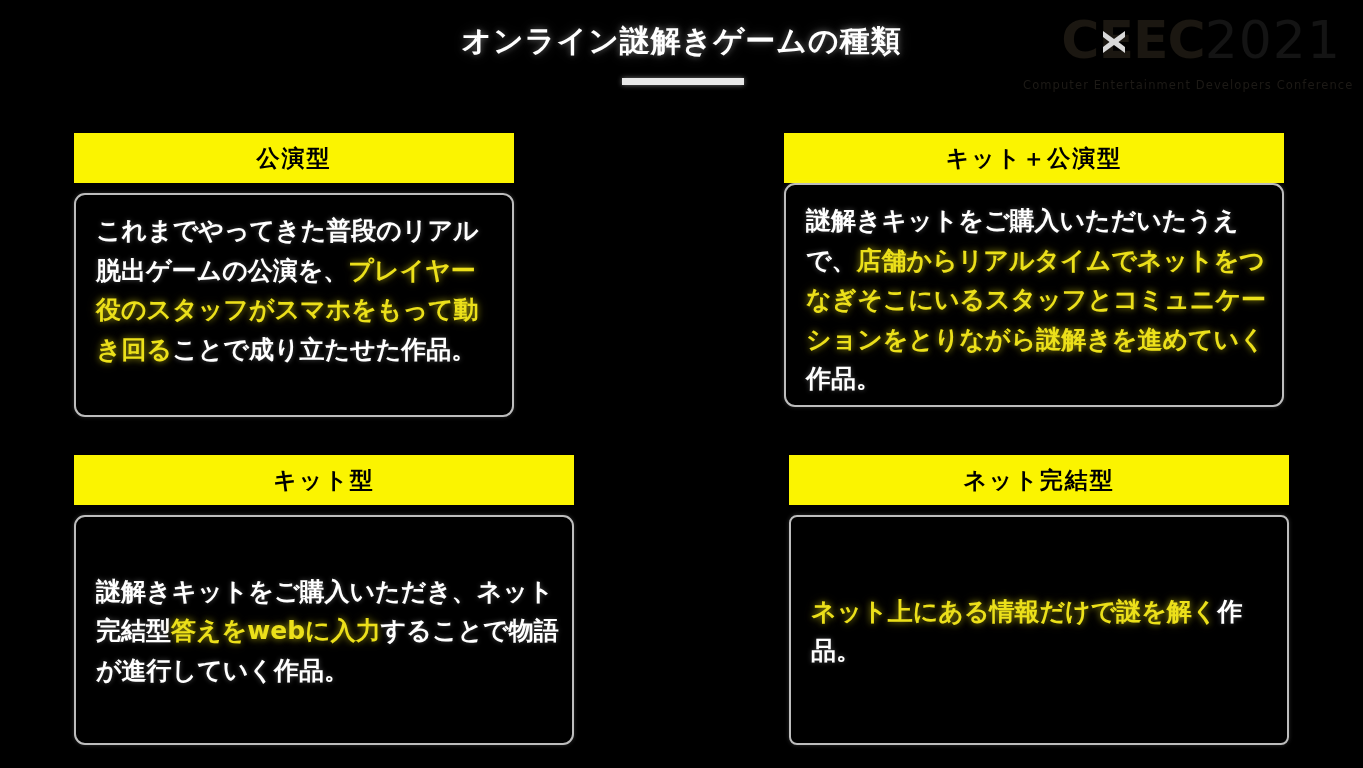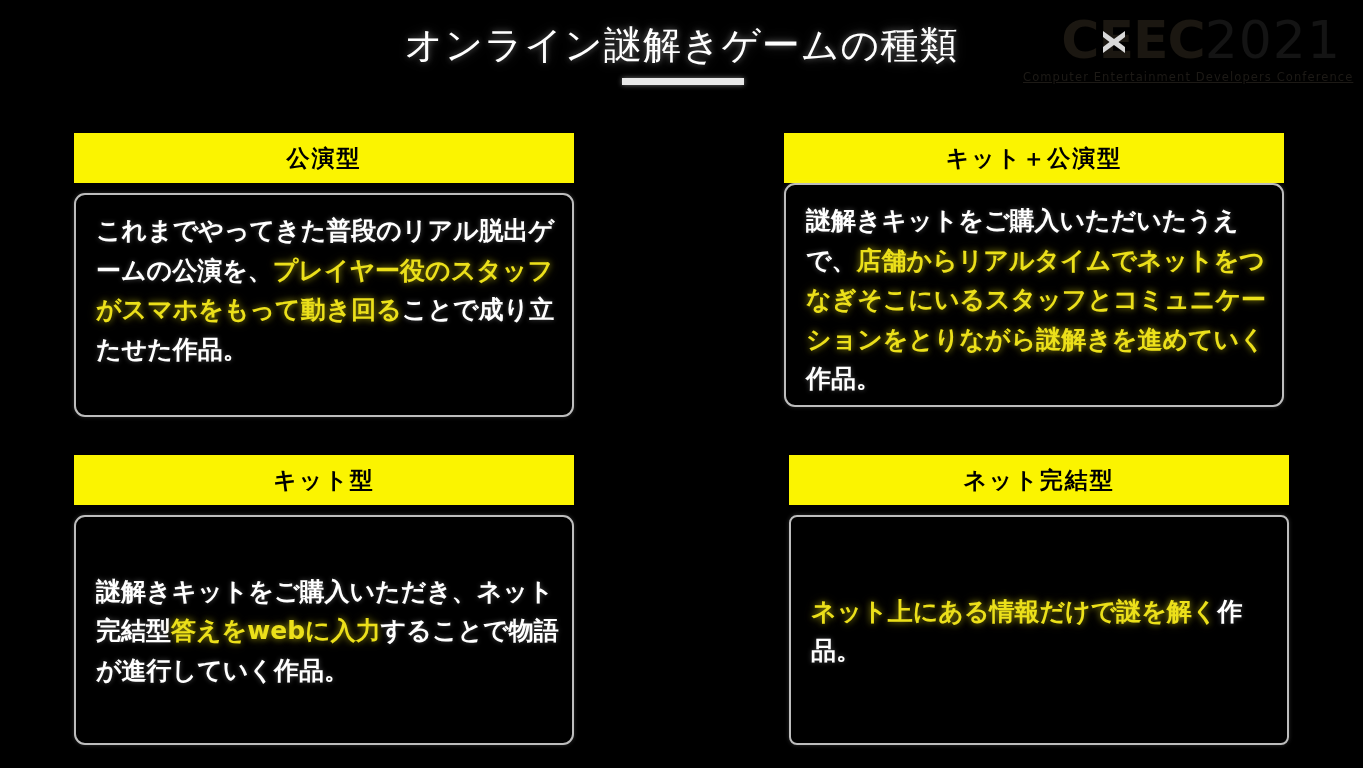--- a/index.html
+++ b/index.html
@@ -12,22 +12,22 @@
   .slide { position:relative; width:1363px; height:768px; background:#000; }
 
   
   .title-wrap {
     position:absolute; left:0; top:22px; width:1363px;
     text-align:center; pointer-events:none;
   }
   .slide-title {
     display:inline-block;
     color:#ffffff;
-    font-size:38px;
-    font-weight:normal;
+    font-size:30px;
+    font-weight:bold;
     letter-spacing:1px;
     line-height:1.25;
     text-shadow:0 0 6px rgba(255,255,255,.35), 0 0 14px rgba(255,255,255,.18);
   }
   .title-underline {
     position:absolute;
     left:622px; top:78px;
     width:122px; height:7px;
     background:#e8e8e8;
     box-shadow:0 0 5px rgba(255,255,255,.45);
@@ -47,25 +47,24 @@
     color:#1b1711;
     white-space:nowrap;
   }
   .cedec-thin { color:#141414; font-weight:400; letter-spacing:1px; }
   .cedec-x {
     position:absolute; left:73px; top:10px;
     width:36px; height:36px;
     color:#d8d8d8;
   }
   .cedec-tag {
-    margin-top:6px;
+    margin-top:14px;
     font-size:11.5px; letter-spacing:1.1px;
     color:#1d1a16;
     white-space:nowrap;
-    text-decoration:underline;
   }
 
   
   .card { position:absolute; }
   .card-header {
     background:#fbf400;
     color:#000;
     font-size:23px;
     font-weight:bold;
     text-align:center;
@@ -91,21 +90,21 @@
     letter-spacing:0px;
     text-shadow:0 0 5px rgba(255,255,255,.30);
     word-break:break-all;
   }
   .hl {
     color:#ece01a;
     text-shadow:0 0 6px rgba(236,224,26,.55), 0 0 12px rgba(236,224,26,.25);
   }
 
   
-  #card-performance { left:74px;  top:133px; width:500px; }
+  #card-performance { left:74px;  top:133px; width:440px; }
   #card-kit-perf    { left:784px; top:133px; width:500px; }
   #card-kit         { left:74px;  top:455px; width:500px; }
   #card-online      { left:789px; top:455px; width:500px; }
 
   #card-performance .card-header,
   #card-kit-perf .card-header,
   #card-kit .card-header,
   #card-online .card-header { height:50px; }
 
   #card-performance .card-body { height:224px; margin-top:10px; }

